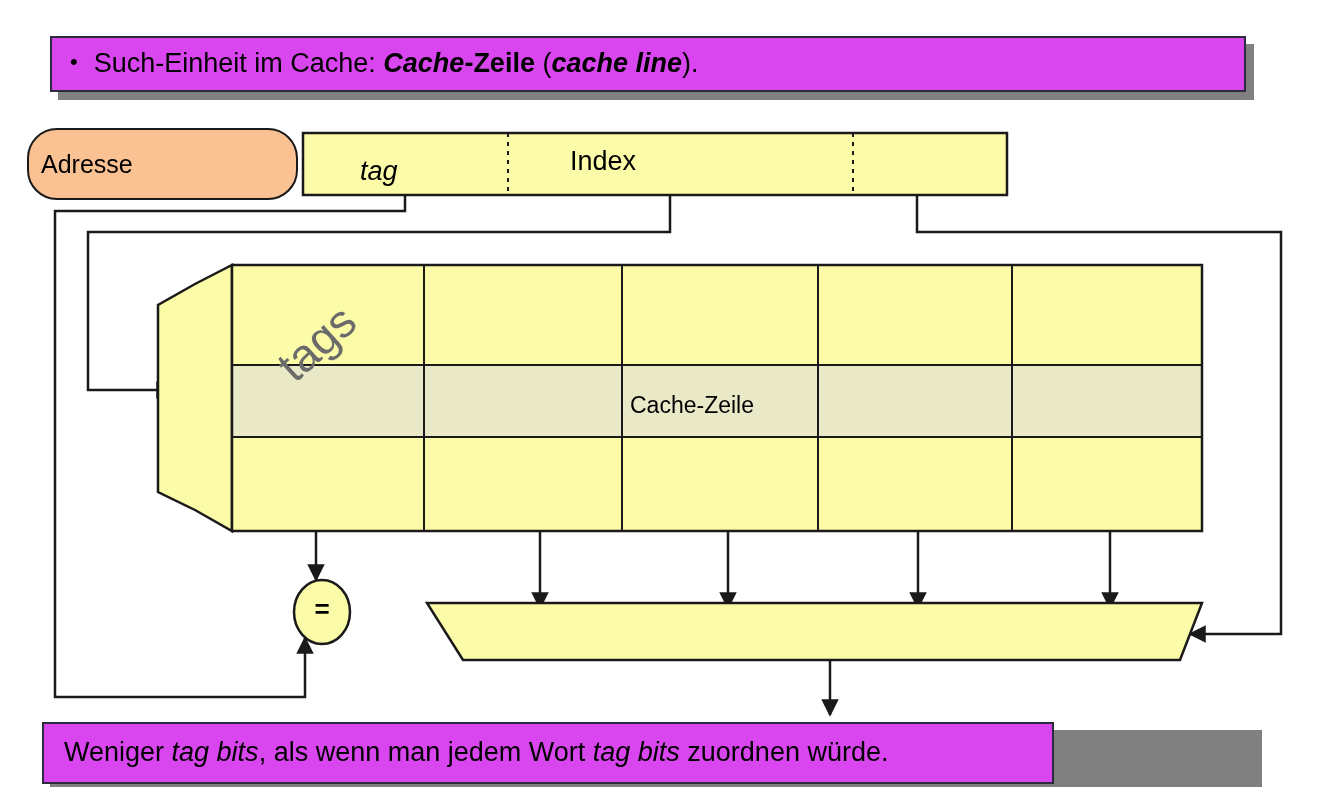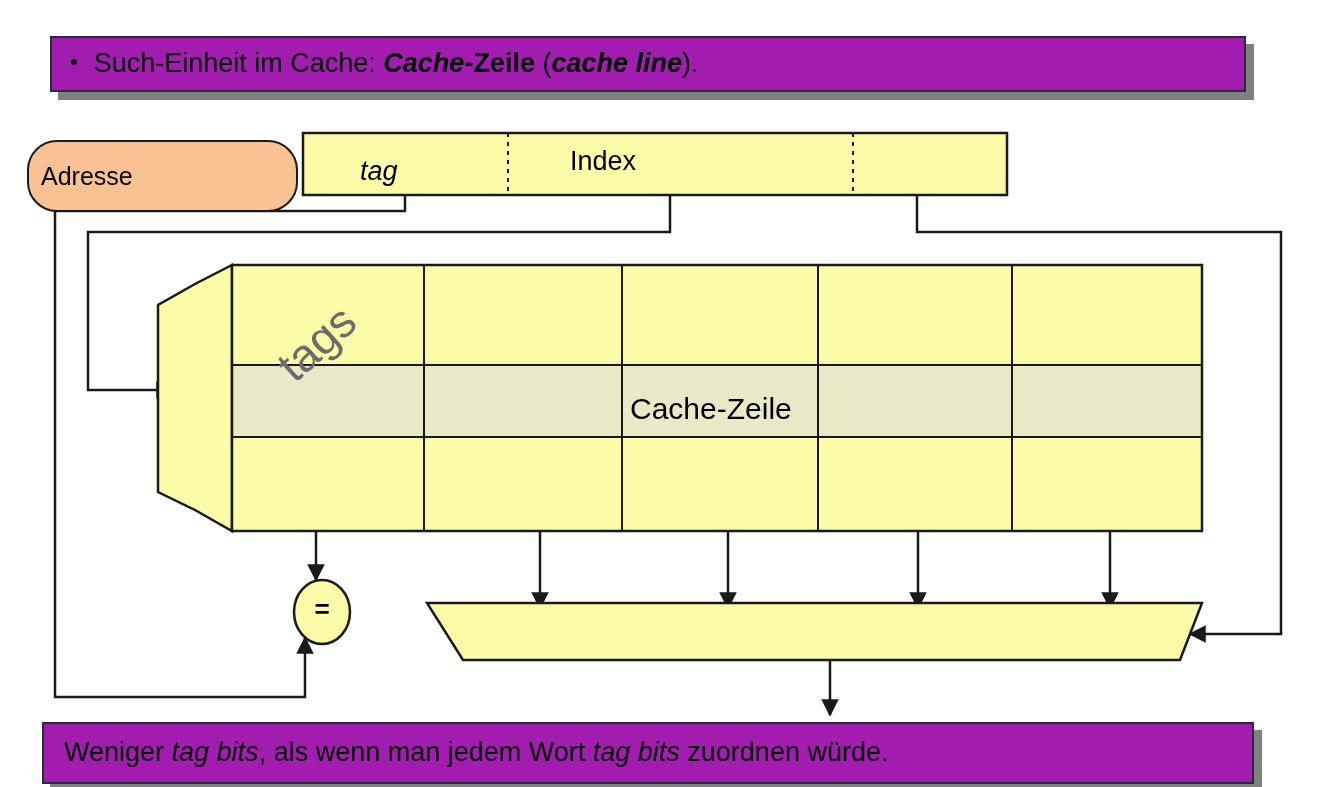--- a/index.html
+++ b/index.html
@@ -25,21 +25,21 @@
   svg#diagram {
     position: absolute;
     left: 0; top: 0;
     width: 1323px;
     height: 787px;
     overflow: visible;
   }
   .banner {
     position: absolute;
     box-sizing: border-box;
-    background: #a21caf;
+    background: #d946ef;
     border: 2px solid #2B2B3A;
     display: flex;
     align-items: center;
   }
   .banner-shadow {
     position: absolute;
     background: #808080;
   }
   #top-banner {
     left: 50px;
@@ -50,21 +50,21 @@
   }
   #top-banner-shadow {
     left: 58px;
     top: 44px;
     width: 1196px;
     height: 56px;
   }
   #bottom-banner {
     left: 42px;
     top: 722px;
-    width: 1212px;
+    width: 1012px;
     height: 62px;
     padding-left: 20px;
   }
   #bottom-banner-shadow {
     left: 50px;
     top: 730px;
     width: 1212px;
     height: 62px;
   }
   .banner-text {
@@ -87,21 +87,21 @@
     position: absolute;
     box-sizing: border-box;
     background: #FAC193;
     border: 2px solid #1a1a1a;
     font-size: 25px;
     line-height: 1.22;
     padding: 5px 10px 5px 12px;
   }
   #adresse-box {
     left: 27px;
-    top: 140px;
+    top: 128px;
     width: 271px;
     height: 72px;
     display: flex;
     align-items: center;
     border-radius: 30px;
   }
   #linesize-box {
     left: 1024px;
     top: 122px;
     width: 272px;
@@ -113,21 +113,21 @@
     font-size: 27px;
     white-space: nowrap;
   }
   #addr-tag-label  { left: 360px; top: 156px; font-style: italic; }
   #addr-index-label{ left: 570px; top: 146px; }
 
   #cache-row-label {
     position: absolute;
     left: 630px;
     top: 392px;
-    font-size: 30px;
+    font-size: 23px;
     white-space: nowrap;
     text-align: center;
   }
   #tags-label {
     position: absolute;
     left: 266px;
     top: 352px;
     width: 150px;
     font-size: 46px;
     color: #6b6b6b;

